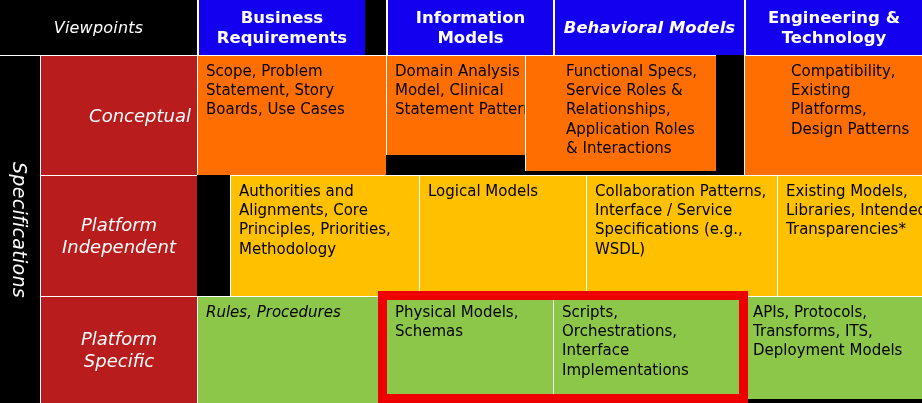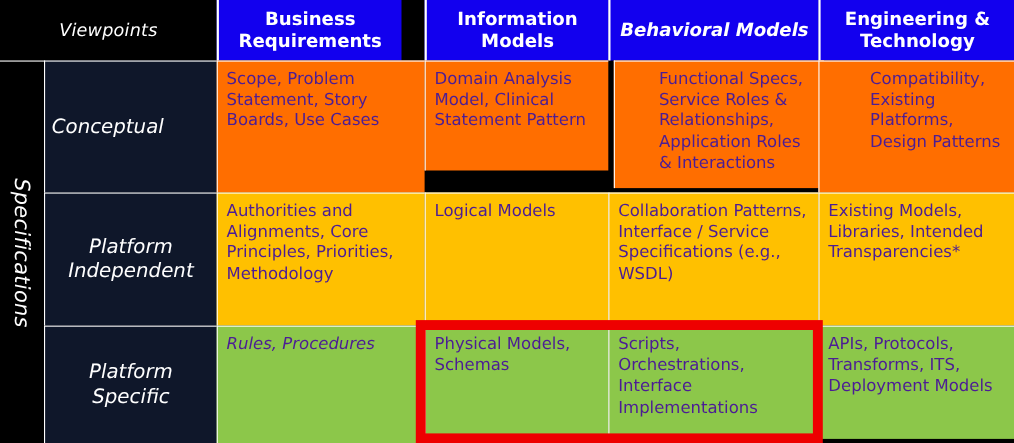--- a/index.html
+++ b/index.html
@@ -30,38 +30,38 @@
     background:#000000;color:#ffffff;
     display:flex;align-items:center;justify-content:center;
     border-top:1px solid #ffffff;
   }
   .spec-label-text{
     transform:rotate(90deg);white-space:nowrap;
     font-style:italic;font-size:19px;letter-spacing:.3px;
   }
 
   .row-label{
-    background:#0f172a;color:#ffffff;
-    display:flex;align-items:center;justify-content:flex-start;
+    background:#b91c1c;color:#ffffff;
+    display:flex;align-items:center;justify-content:flex-end;
     text-align:center;font-style:italic;font-size:18px;
     line-height:1.2;padding:2px 6px;
     border-top:1px solid #ffffff;border-left:1px solid #ffffff;
   }
   .row-label.r1{border-top:1px solid #ffffff;}
 
   .data{
-    color:#4c1d95;font-size:15px;line-height:1.28;
+    color:#000000;font-size:15px;line-height:1.28;
     padding:6px 7px 4px 8px;
     border-top:1px solid #ffffff;border-left:1px solid #ffffff;
     overflow:hidden;
   }
   .data.c1{border-left:1px solid #ffffff;}
 
   .tone-orange{background:#ff6e00;}
-  .tone-gold{background:#ffc000;}
+  .tone-gold{background:#ffc000;margin-left:33px;}
   .tone-green{background:#8cc74a;}
 
   
   #highlight{
     position:absolute;
     border:9px solid #ee0000;
     box-sizing:border-box;
     pointer-events:none;
     z-index:5;
   }
@@ -94,21 +94,21 @@
 
   <div class="cell row-label r1" style="left:40px;top:55px;width:157px;height:120px;">
     <span>Conceptual</span>
   </div>
   <div class="cell data tone-orange c1" style="left:197px;top:55px;width:189px;height:120px;">
     <span>Scope, Problem Statement, Story Boards, Use Cases</span>
   </div>
   <div class="cell data tone-orange" style="left:386px;top:55px;width:167px;height:100px;">
     <span>Domain Analysis Model, Clinical Statement Pattern</span>
   </div>
-  <div class="cell data tone-orange" style="left:558px;top:55px;width:191px;height:116px;padding-left:40px;">
+  <div class="cell data tone-orange" style="left:525px;top:55px;width:191px;height:116px;padding-left:40px;">
     <span>Functional Specs, Service Roles &amp; Relationships, Application Roles &amp; Interactions</span>
   </div>
   <div class="cell data tone-orange" style="left:744px;top:55px;width:178px;height:120px;padding-left:46px;">
     <span>Compatibility, Existing Platforms, Design Patterns</span>
   </div>
 
   <div class="cell row-label" style="left:40px;top:175px;width:157px;height:121px;">
     <span>Platform Independent</span>
   </div>
   <div class="cell data tone-gold c1" style="left:197px;top:175px;width:189px;height:121px;">

